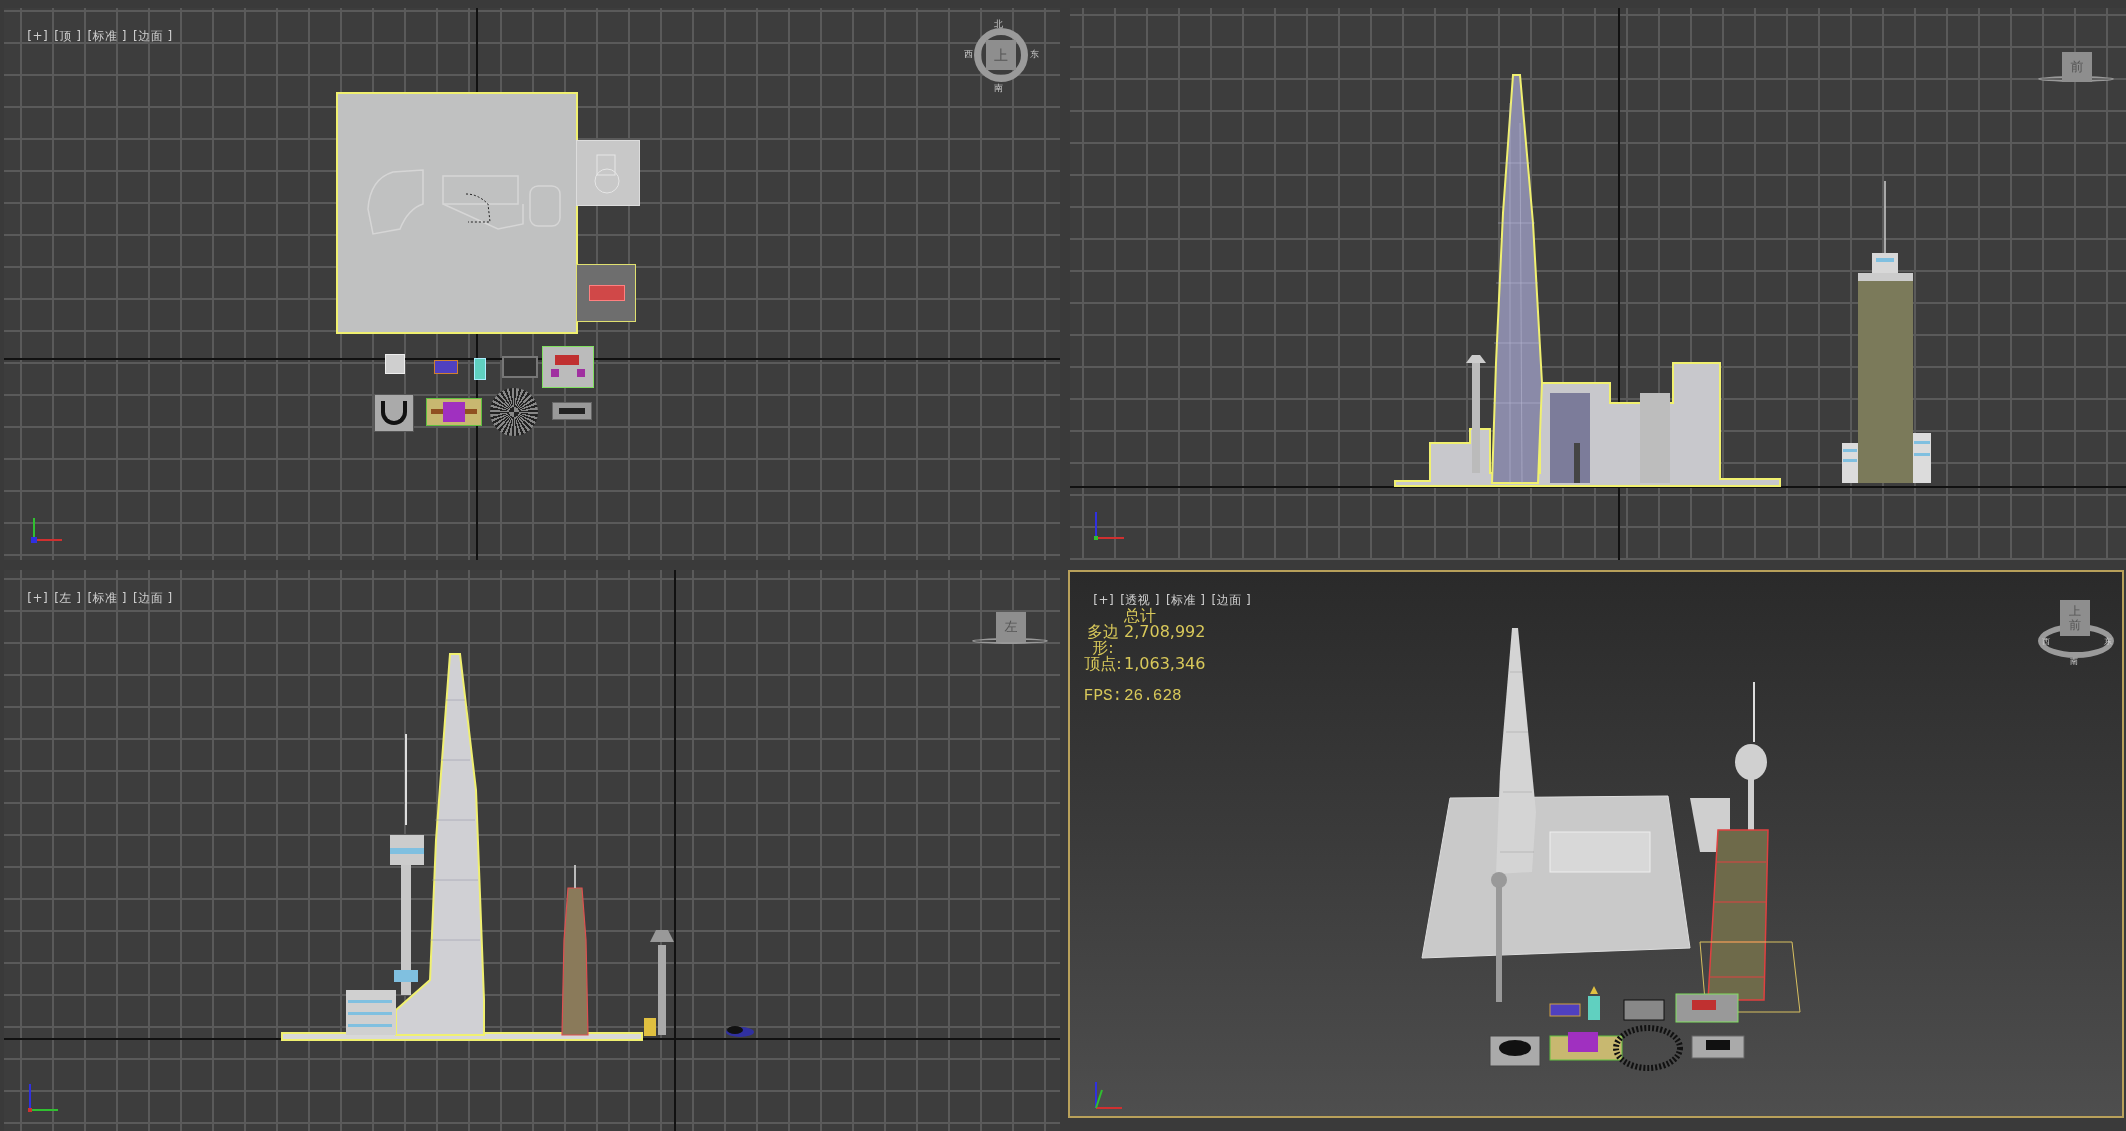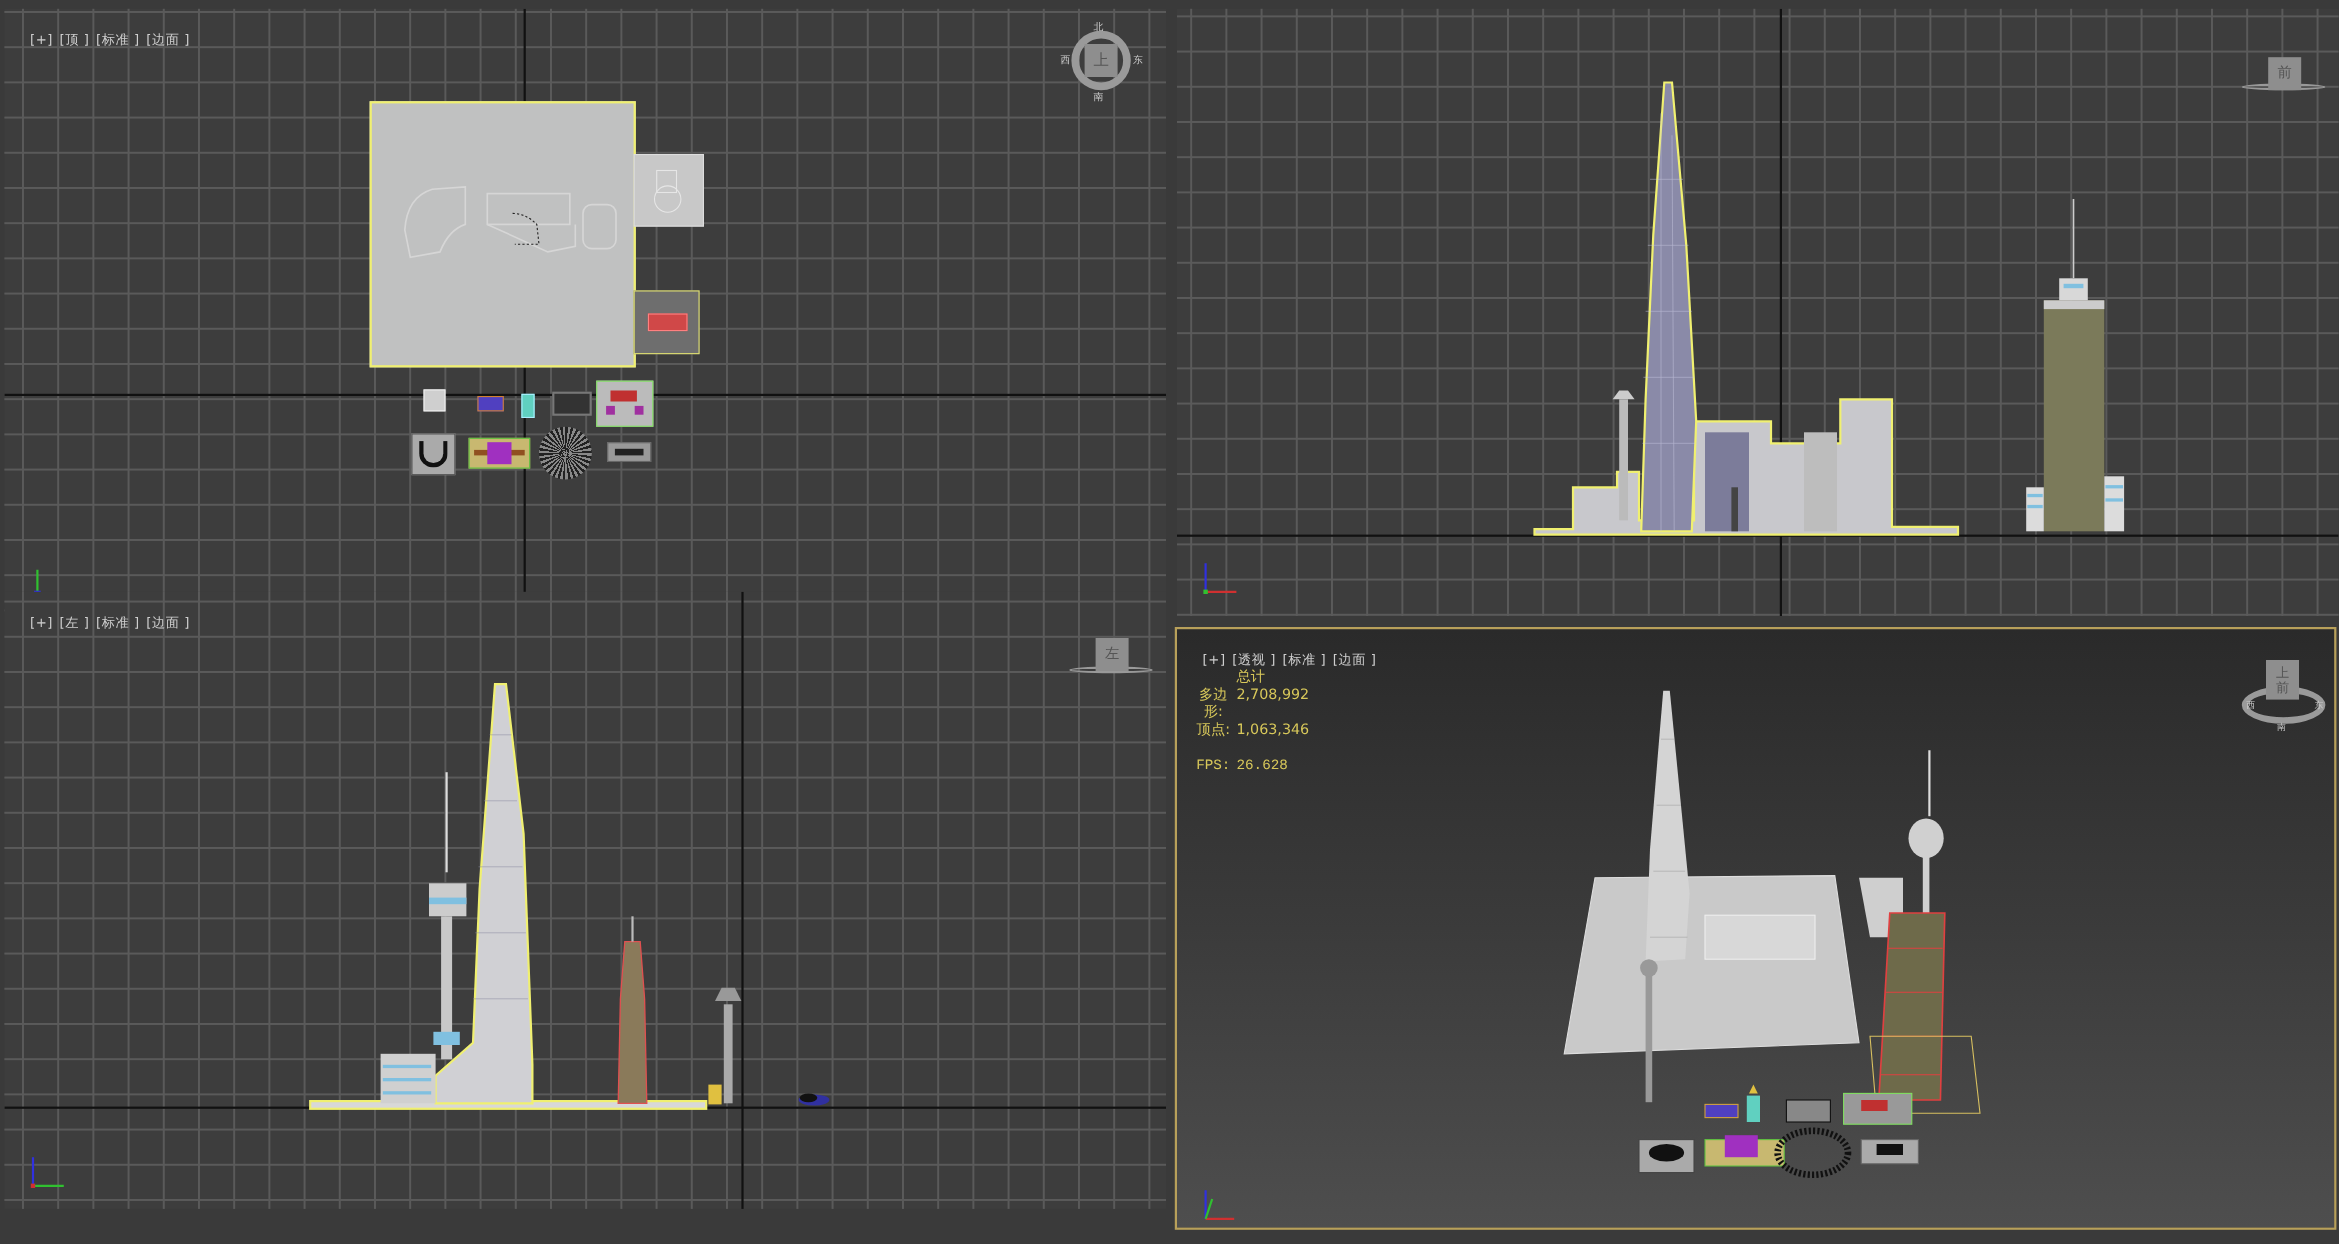--- a/index.html
+++ b/index.html
@@ -12,36 +12,36 @@
   .viewport {
     position:absolute; overflow:hidden;
     background-color:#3d3d3d;
     background-image:
       linear-gradient(#5a5a5a 2px, transparent 2px),
       linear-gradient(90deg, #5a5a5a 2px, transparent 2px);
     background-size:32px 32px;
   }
   #vp-top    { left:4px;    top:8px;   width:1056px; height:552px; background-position:16px 2px; }
   #vp-front  { left:1070px; top:8px;   width:1056px; height:552px; background-position:12px 6px; }
-  #vp-left   { left:4px;    top:538px; width:1056px; height:561px; background-position:16px 8px; }
+  #vp-left   { left:4px;    top:570px; width:1056px; height:561px; background-position:16px 8px; }
   #vp-persp  {
     left:1068px; top:570px; width:1056px; height:548px;
     background-image:none;
     background:linear-gradient(#2a2a2a 0%, #3b3b3b 50%, #4e4e4e 100%);
     border:2px solid #b8a05a; box-sizing:border-box;
   }
   .vp-label {
     position:absolute; left:6px; top:6px;
     color:#cfcfcf; font-size:12px; letter-spacing:0.5px; white-space:pre;
   }
   .vp-label span { margin-right:6px; cursor:pointer; }
   .axis-line { position:absolute; background:#111; }
   .stats {
     position:absolute; left:12px; top:36px;
-    color:#d8c85a; font-size:13px; line-height:16px;
+    color:#d8c85a; font-size:16px; line-height:16px;
   }
   .stats .row { display:flex; }
   .stats .k { width:42px;text-align:center; }
   .stats .hdr { margin-left:42px; }
   .stats .fps { margin-top:16px;font-family:Liberation Mono, monospace; }
   .gizmo { position:absolute; }
   .axis-tripod { position:absolute; width:40px; height:40px; }
   .obj { position:absolute; }
   svg { display:block; }
 </style>

